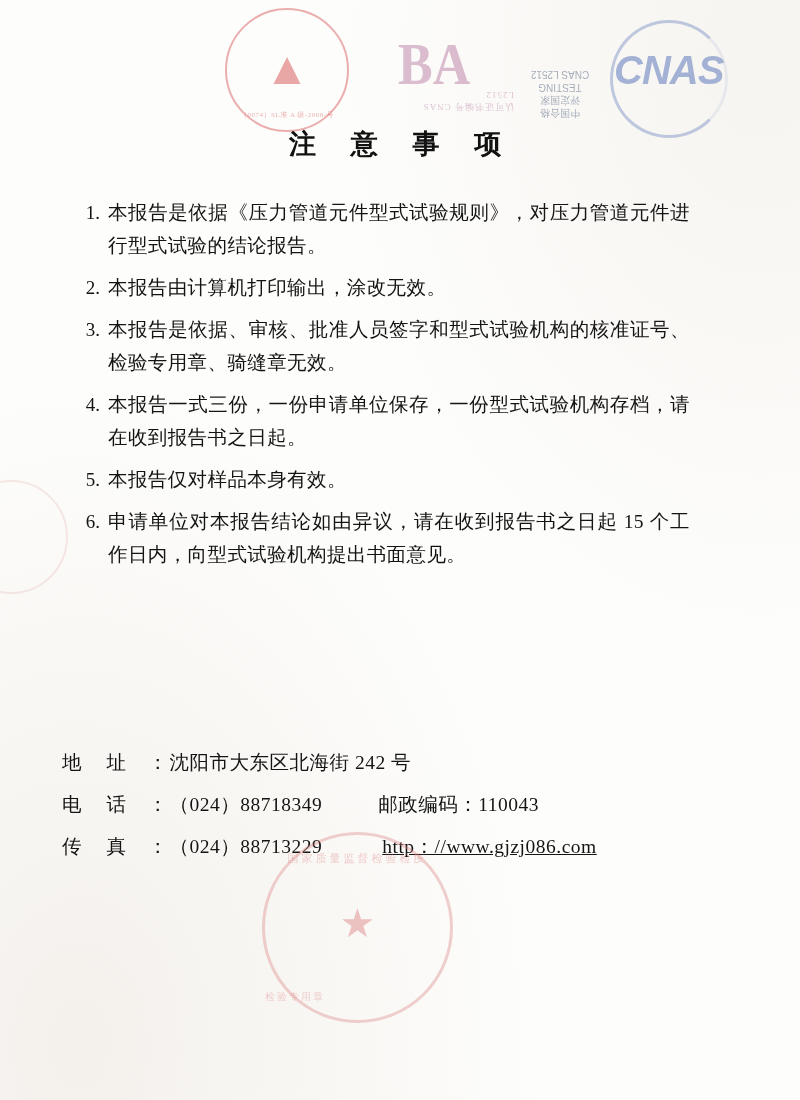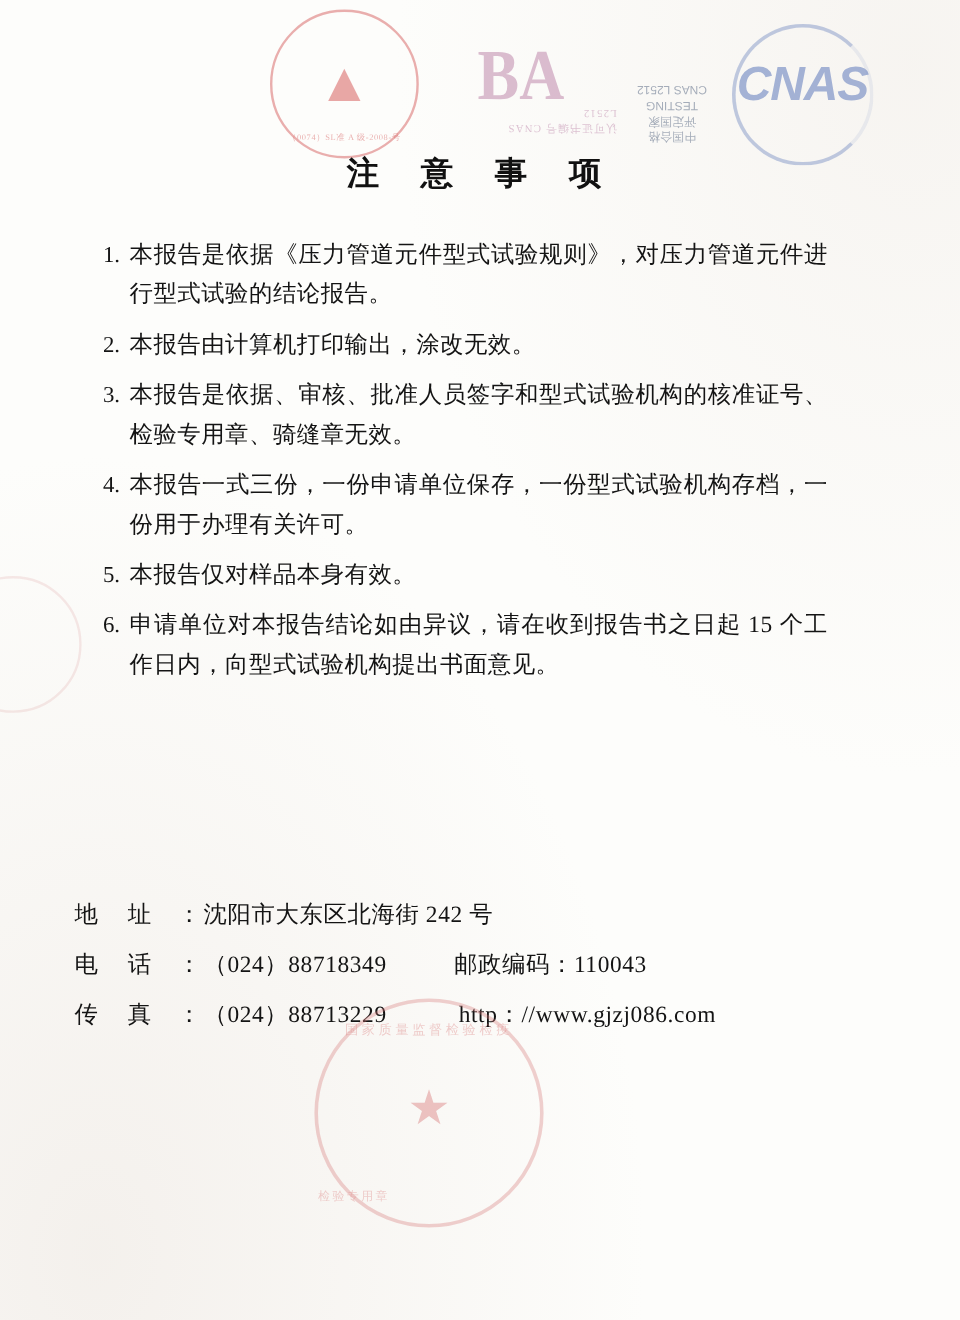--- a/index.html
+++ b/index.html
@@ -267,20 +267,21 @@
     flex: 0 0 auto;
     letter-spacing: 0.5px;
   }
   .c-second {
     margin-left: 56px;
     letter-spacing: 0.5px;
   }
   .c-second-wide {
     margin-left: 60px;
     letter-spacing: 0.5px;
+    text-decoration: underline;
   }
 </style>
 </head>
 <body>
 
 <div class="page">
   <div class="paper-tint"></div>
 
   <div class="stamp stamp-red-round">
     <div class="inner-glyph">▲</div>
@@ -316,21 +317,21 @@
     <div class="note-item">
       <div class="note-num">2.</div>
       <div class="note-text">本报告由计算机打印输出，涂改无效。</div>
     </div>
     <div class="note-item">
       <div class="note-num">3.</div>
       <div class="note-text">本报告是依据、审核、批准人员签字和型式试验机构的核准证号、检验专用章、骑缝章无效。</div>
     </div>
     <div class="note-item">
       <div class="note-num">4.</div>
-      <div class="note-text">本报告一式三份，一份申请单位保存，一份型式试验机构存档，一份用于办理有关许可。</div>
+      <div class="note-text">本报告一式三份，一份申请单位保存，一份型式试验机构存档，请在收到报告书之日起。</div>
     </div>
     <div class="note-item">
       <div class="note-num">5.</div>
       <div class="note-text">本报告仅对样品本身有效。</div>
     </div>
     <div class="note-item">
       <div class="note-num">6.</div>
       <div class="note-text">申请单位对本报告结论如由异议，请在收到报告书之日起 15 个工作日内，向型式试验机构提出书面意见。</div>
     </div>
   </div>

